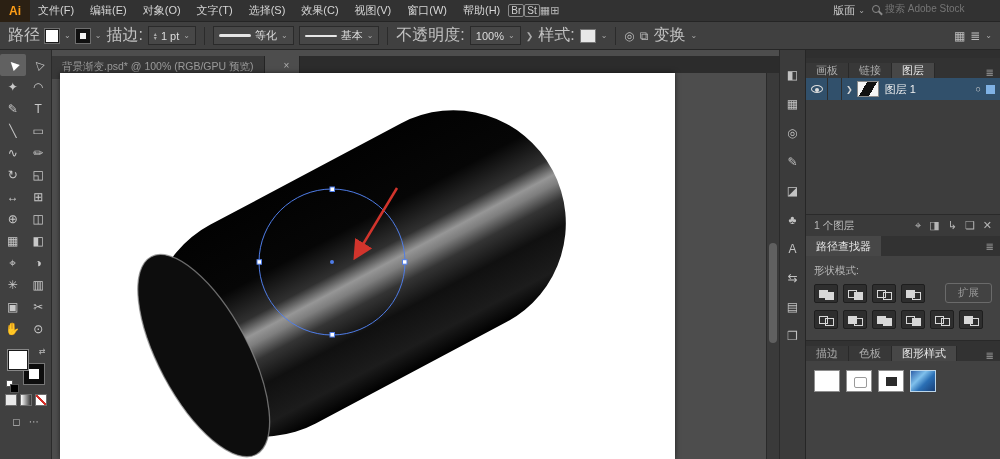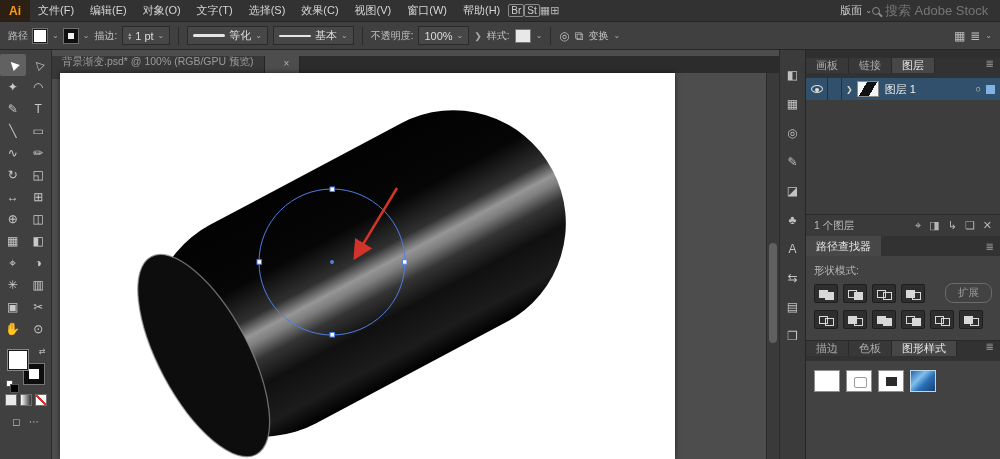--- a/index.html
+++ b/index.html
@@ -5,33 +5,33 @@
   * { box-sizing: border-box; margin: 0; padding: 0; }
   html,body { width:1000px; height:459px; overflow:hidden; }
   body { font-family:"Liberation Sans", sans-serif; font-size:11px; color:#cccccc; background:#333333; }
   .app { width:1000px; height:459px; display:flex; flex-direction:column; position:relative; }
 
   
   .menubar { height:22px; background:#323232; border-bottom:1px solid #252525; display:flex; align-items:center; flex:0 0 22px; }
   .logo { width:30px; height:22px; background:#2b2013; color:#ff9e16; font-weight:bold; font-size:12px; display:flex; align-items:center; justify-content:center; }
   .menus { display:flex; align-items:center;justify-content:space-between; }
   .mi { padding:0 8px; color:#d6d6d6; font-size:11px; cursor:default; white-space:nowrap; }
-  .mb-right { margin-left:auto; display:flex; align-items:flex-start; padding-right:10px; }
+  .mb-right { margin-left:auto; display:flex; align-items:flex-start; gap:7px; padding-right:10px; }
   .badge { border:1px solid #8a8a8a; border-radius:2px; font-size:10px; padding:0 2px; color:#cfcfcf; }
   .mbicon { color:#b5b5b5; font-size:11px; }
   .ws { color:#cfcfcf; font-size:11px; display:flex; align-items:center; gap:3px; }
   .chev { font-size:8px; color:#aaaaaa; }
   .search { display:flex; align-items:center; gap:5px; }
   .mag { width:8px; height:8px; border:1.5px solid #8a8a8a; border-radius:50%; position:relative; display:inline-block; }
   .mag::after { content:""; position:absolute; width:5px; height:1.5px; background:#8a8a8a; transform:rotate(45deg); right:-4px; bottom:-2px; }
-  .search input { background:transparent; border:none; outline:none; color:#9a9a9a; font-size:13px; width:105px; font-family:inherit; }
+  .search input { background:transparent; border:none; outline:none; color:#9a9a9a; font-size:10px; width:105px; font-family:inherit; }
 
   
   .controlbar { height:28px; background:#404040; border-bottom:1px solid #262626; display:flex; align-items:center; gap:5px; padding:0 8px; flex:0 0 28px; }
-  .cb-label { color:#c2c2c2; font-size:10px; white-space:nowrap; }
+  .cb-label { color:#c2c2c2; font-size:16px; white-space:nowrap; }
   .fill-swatch { width:14px; height:14px; background:#ffffff; border:1px solid #1b1b1b; box-shadow:0 0 0 1px #6e6e6e; }
   .stroke-swatch { width:14px; height:14px; background:#f0f0f0; border:4px solid #101010; box-shadow:0 0 0 1px #6e6e6e; }
   .field { background:#474747; border:1px solid #2a2a2a; height:19px; display:flex; align-items:center; gap:4px; padding:0 5px; white-space:nowrap; color:#dddddd; }
   .stepper { display:flex; flex-direction:column; line-height:4px; }
   .stepper i { font-style:normal; font-size:6px; color:#aaaaaa; }
   .vsep { width:1px; height:18px; background:#2b2b2b; margin:0 3px; }
   .line-sample { width:32px; height:3px; background:#e6e6e6; border-radius:2px; }
   .line-sample.thin { height:2px; }
   .style-swatch { width:16px; height:14px; background:#e8e8e8; border:1px solid #777777; }
   .cbicon { color:#bdbdbd; font-size:12px; }
@@ -55,35 +55,35 @@
   .defaulticon::after { content:""; position:absolute; left:3px; top:3px; width:7px; height:7px; background:#000000; border:1px solid #555555; }
   .small-row { display:flex; justify-content:center; gap:3px; margin-top:10px; }
   .sbtn { width:12px; height:12px; border:1px solid #6e6e6e; background:#e9e9e9; }
   .sbtn.grad { background:linear-gradient(90deg,#ffffff,#333333); }
   .sbtn.none { background:linear-gradient(45deg, transparent 42%, #d2302a 42%, #d2302a 58%, transparent 58%), #ffffff; }
   .mode-row { display:flex; justify-content:center; gap:8px; margin-top:10px; color:#bdbdbd; font-size:10px; }
 
   
   .canvas { flex:1; background:#4d4d4d; position:relative; padding-top:6px; min-width:0; }
   .tabbar { height:17px; background:#2c2c2c; display:flex; }
-  .dtab { height:23px; display:flex; align-items:flex-end; padding:10px 10px; background:#383838; color:#9b9b9b; font-size:10.5px; border-right:1px solid #242424; white-space:nowrap; }
+  .dtab { height:23px; display:flex; align-items:flex-start; padding:4px 10px; background:#383838; color:#9b9b9b; font-size:10.5px; border-right:1px solid #242424; white-space:nowrap; }
   .dtab.active { background:#4d4d4d; color:#dddddd; }
   .dtab .close { margin-left:9px; color:#b0b0b0; font-size:10px; }
   .artboard { position:absolute; left:8px; top:23px; width:615px; height:386px; background:#ffffff; box-shadow:0 0 5px rgba(0,0,0,0.55); }
   .artboard svg { display:block; }
   .vscroll { position:absolute; right:0; top:23px; bottom:0; width:13px; background:#3a3a3a; border-left:1px solid #2a2a2a; }
   .vthumb { position:absolute; left:2px; right:2px; top:170px; height:100px; background:#606060; border-radius:5px; }
 
   
   .dockstrip { width:26px; background:#3b3b3b; border-left:1px solid #2a2a2a; display:flex; flex-direction:column; align-items:center; padding-top:16px; gap:11px; flex:0 0 26px; }
   .dicon { width:18px; height:18px; display:flex; align-items:center; justify-content:center; color:#c2c2c2; font-size:12px; }
 
   
   .dock { width:195px; background:#2f2f2f; border-left:1px solid #262626; display:flex; flex-direction:column; flex:0 0 195px; }
-  .paneltabs { height:20px; background:#323232; display:flex; align-items:flex-start; }
+  .paneltabs { height:20px; background:#323232; display:flex; align-items:flex-end; }
   .paneltabs.first { margin-top:8px; }
   .ptab { padding:0 10px; display:flex; align-items:center; font-size:11px; color:#ababab; background:#383838; border-right:1px solid #292929; white-space:nowrap; }
   .ptab.active { background:#474747; color:#e9e9e9; }
   .ptab-spacer { flex:1; background:#323232; }
   .pmenu { display:flex; align-items:center; padding:0 6px; color:#9f9f9f; font-size:10px; }
 
   .layers-body { height:136px; background:#3d3d3d; }
   .layer-row { height:22px; display:flex; align-items:center; background:#31506b; color:#f0f0f0; }
   .eye-cell { width:22px; height:100%; border-right:1px solid #2e2e2e; display:flex; align-items:center; justify-content:center; }
   .eye { width:12px; height:8px; border:1px solid #dddddd; border-radius:50%; position:relative; }
@@ -102,21 +102,21 @@
 
   .pf-header { height:20px; background:#323232; display:flex; align-items:stretch; }
   .pf-tab { background:#474747; padding:0 10px; display:flex; align-items:center; color:#e5e5e5; font-size:11px; }
   .pf-body { background:#424242; padding:6px 8px 4px; border-bottom:1px solid #292929; }
   .pf-label { color:#b5b5b5; font-size:10.5px; margin:2px 0 5px; }
   .pf-row { display:flex; align-items:center; gap:5px; margin-bottom:7px; }
   .pfbtn { width:24px; height:19px; background:#2e2e2e; border:1px solid #1e1e1e; border-radius:2px; position:relative; }
   .pfbtn .s1, .pfbtn .s2 { position:absolute; width:9px; height:8px; border:1px solid #d8d8d8; background:transparent; }
   .pfbtn .s1 { left:4px; top:5px; } .pfbtn .s2 { left:10px; top:7px; }
   .pfbtn.f1 .s1 { background:#d8d8d8; } .pfbtn.f2 .s2 { background:#d8d8d8; }
-  .expand-btn { margin-left:auto; border:1px solid #6a6a6a; border-radius:8px; background:transparent; color:#9a9a9a; font-size:10.5px; padding:2px 12px; font-family:inherit; }
+  .expand-btn { margin-left:auto; border:1px solid #6a6a6a; border-radius:3px; background:transparent; color:#9a9a9a; font-size:10.5px; padding:2px 12px; font-family:inherit; }
 
   .styles-body { flex:1; background:#424242; padding:9px 8px; display:flex; align-items:flex-start; gap:6px; }
   .gsw { width:26px; height:22px; background:#ffffff; border:1px solid #8e8e8e; position:relative; }
   .gsw.s2::after { content:""; position:absolute; left:7px; top:6px; width:11px; height:9px; border:1px solid #9a9a9a; border-radius:2px; }
   .gsw.s3::after { content:""; position:absolute; left:7px; top:6px; width:11px; height:9px; background:#2b2b2b; }
   .gsw.s4 { background:linear-gradient(135deg,#2e5fa8 0%,#7fc0ec 35%,#2a6fb5 60%,#183f77 100%); border-color:#bcd6ea; }
 </style>
 </head>
 <body>
 

